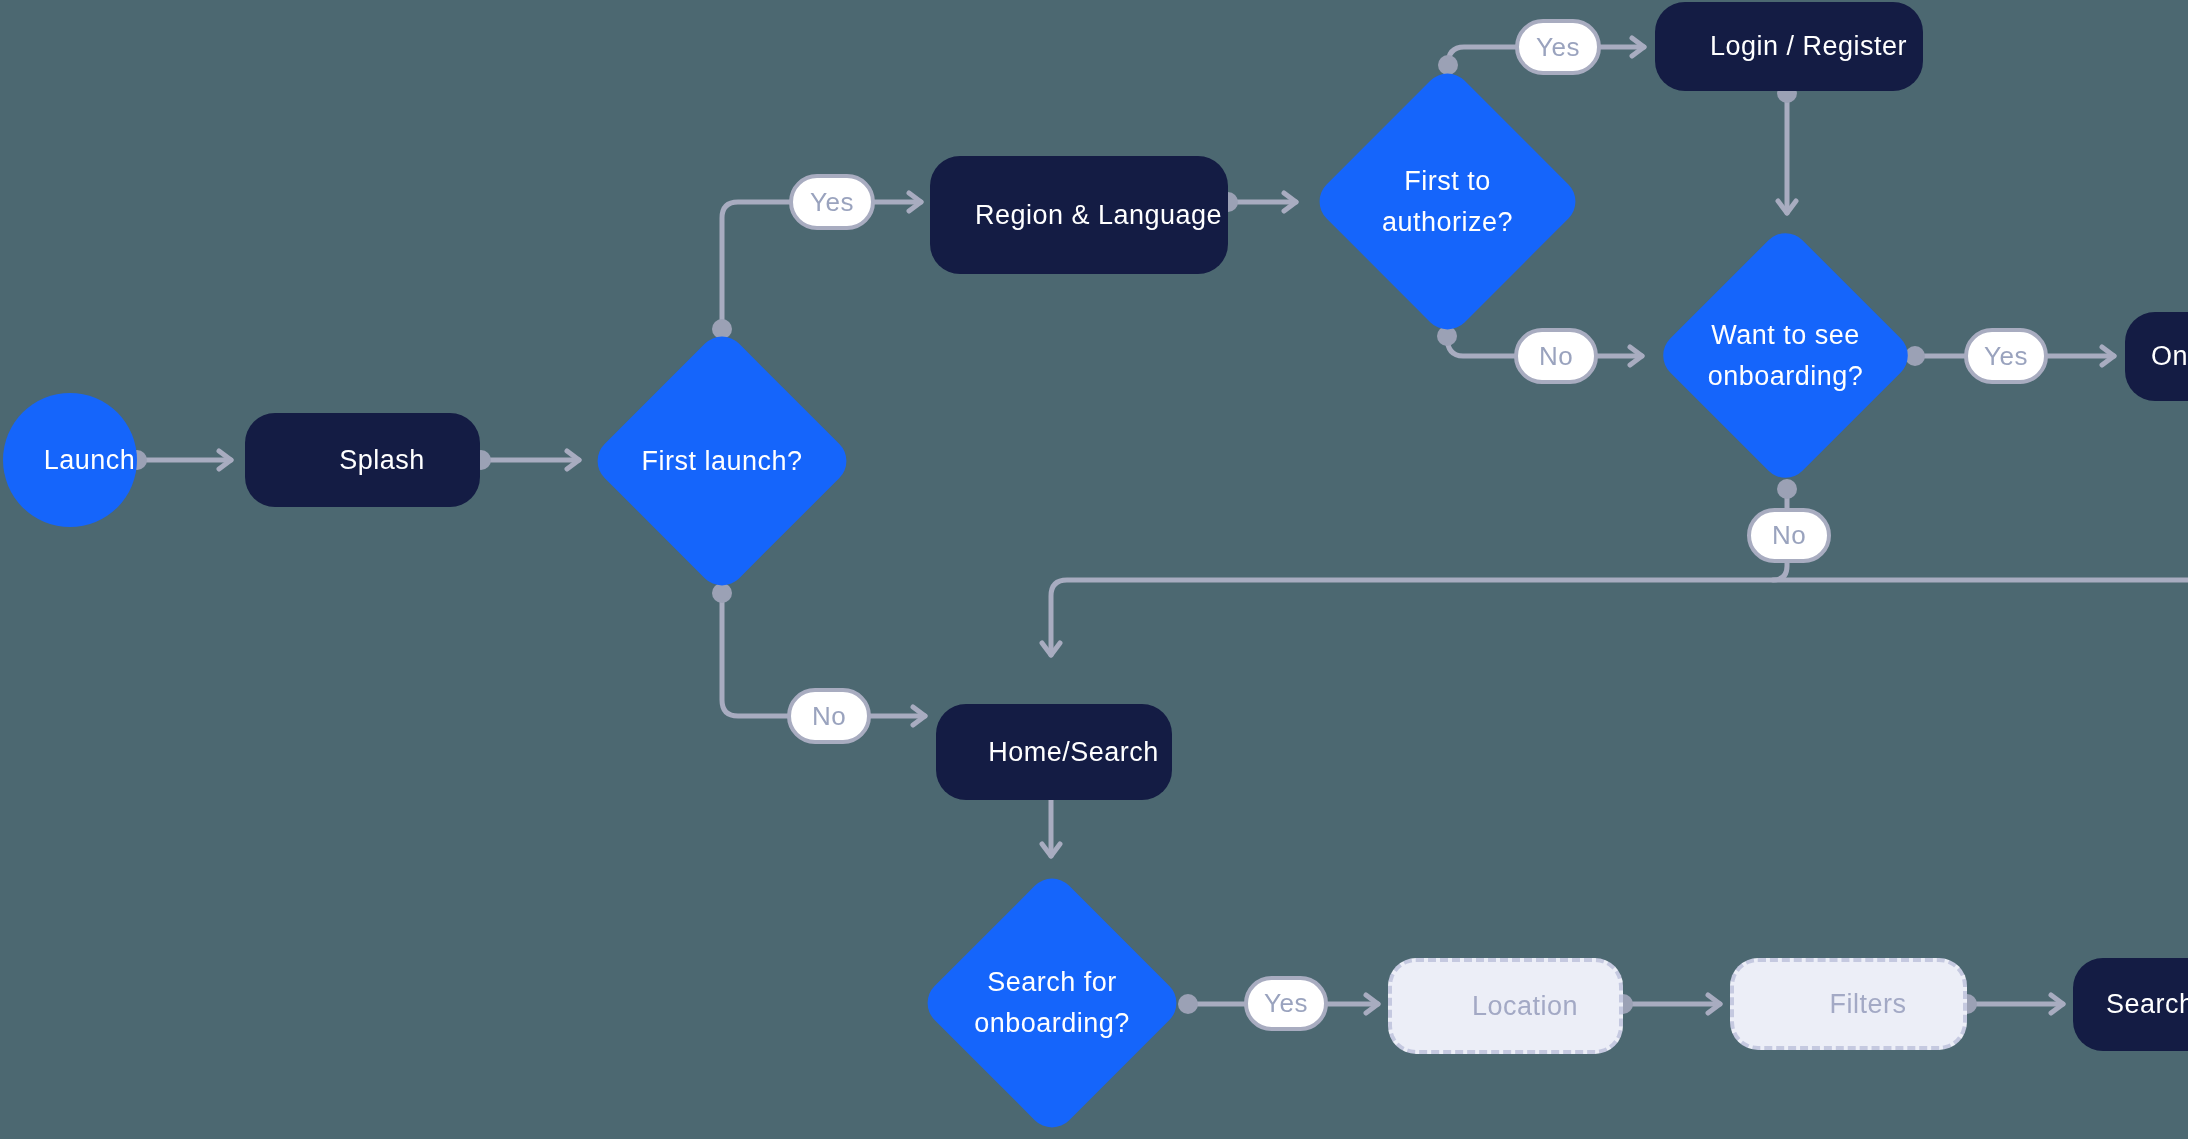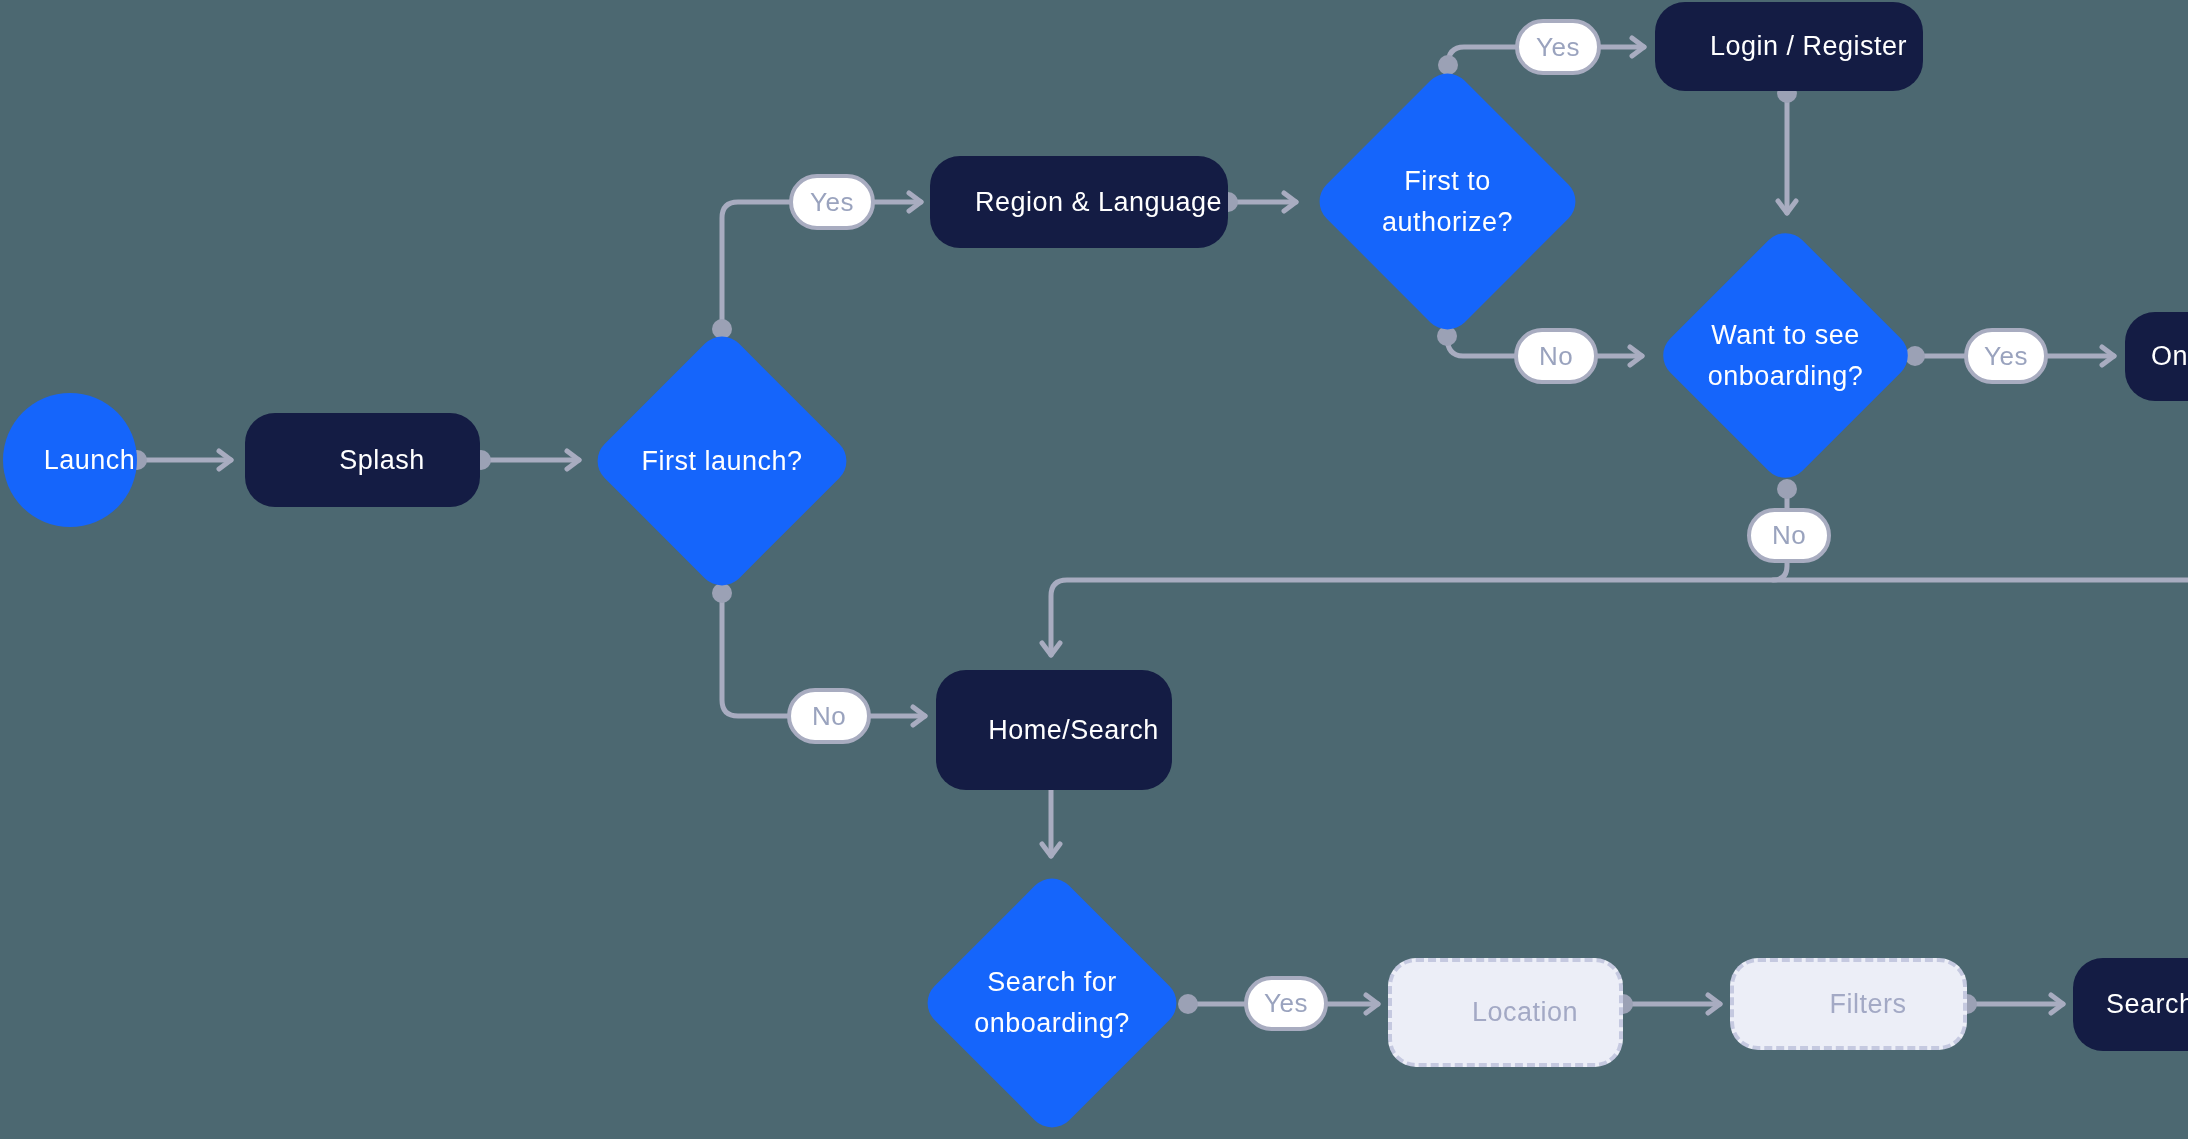--- a/index.html
+++ b/index.html
@@ -100,25 +100,25 @@
     font-size:26px;
     font-weight:500;
     letter-spacing:.5px;
     z-index:4;
     box-sizing:border-box;
   }
 
   
   .n-launch{ left:3px; top:393px; width:134px; height:134px; }
   .n-splash{ left:245px; top:413px; width:235px; height:94px; }
-  .n-region{ left:930px; top:156px; width:298px; height:92px; }
+  .n-region{ left:930px; top:156px; width:298px; height:118px; }
   .n-login{ left:1655px; top:2px; width:268px; height:89px; }
   .n-on-cut{ left:2125px; top:312px; width:140px; height:89px; justify-content:flex-start; padding-left:26px; }
-  .n-home{ left:936px; top:670px; width:236px; height:120px; }
-  .n-location{ left:1388px; top:958px; width:235px; height:109px;text-align:right; }
+  .n-home{ left:936px; top:704px; width:236px; height:96px; }
+  .n-location{ left:1388px; top:958px; width:235px; height:96px;text-align:right; }
   .n-filters{ left:1730px; top:958px; width:237px; height:92px; }
   .n-search-cut{ left:2073px; top:958px; width:160px; height:93px; justify-content:flex-start; padding-left:33px; }
 
   .d-first{ left:627px; top:366px; width:190px; height:190px; }
   .d-first-l{ left:627px; top:366px; width:190px; height:190px; }
   .d-auth{ left:1350px; top:104px; width:195px; height:195px; }
   .d-auth-l{ left:1350px; top:104px; width:195px; height:195px; }
   .d-onboard{ left:1692px; top:262px; width:187px; height:187px; }
   .d-onboard-l{ left:1692px; top:262px; width:187px; height:187px; }
   .d-props{ left:957px; top:908px; width:190px; height:190px; }

